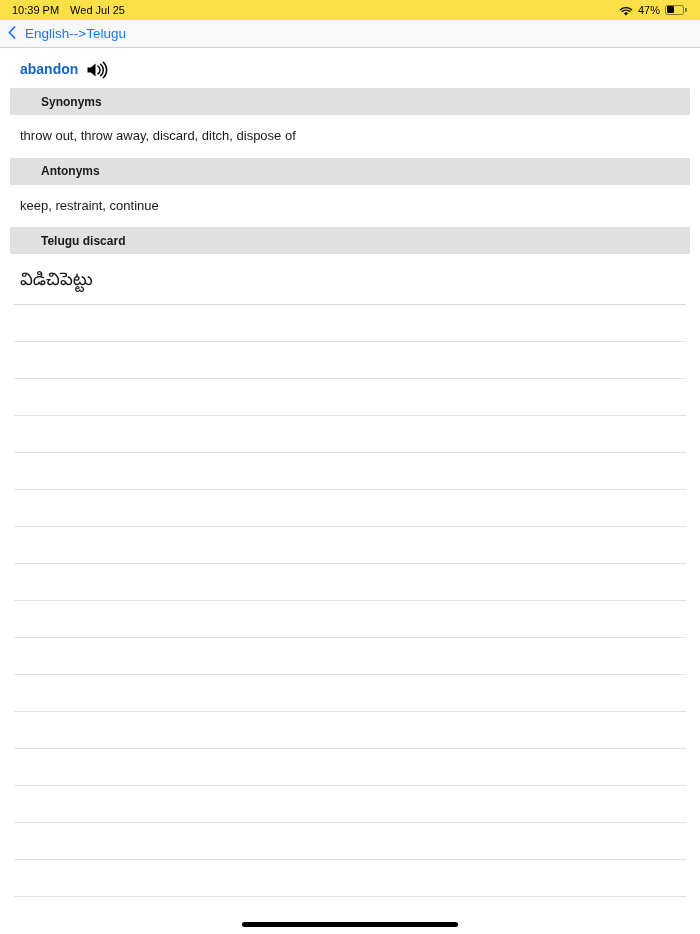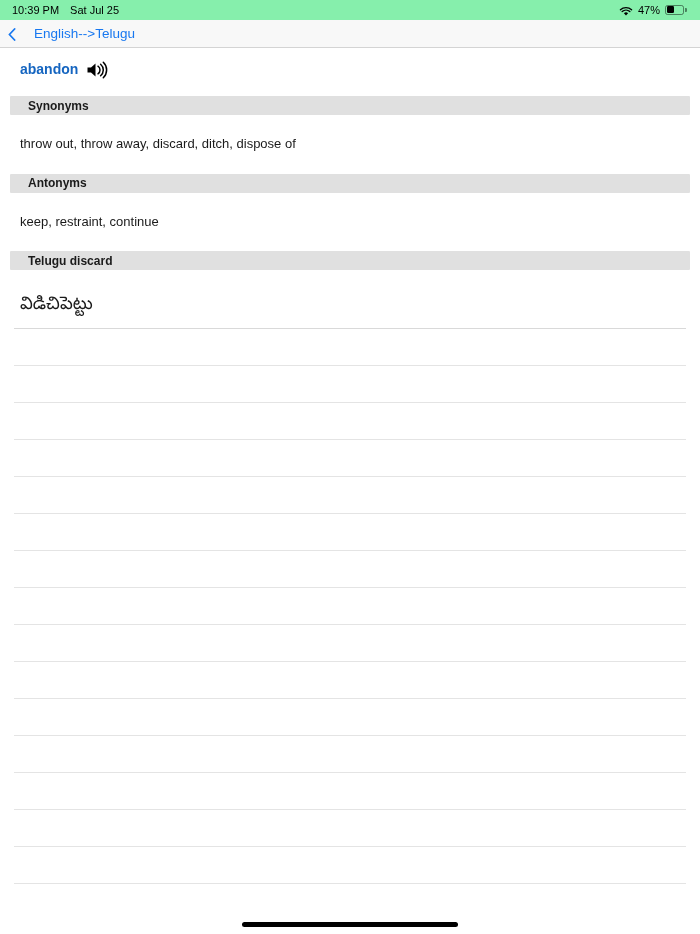--- a/index.html
+++ b/index.html
@@ -25,21 +25,21 @@
 
   
   .status-bar {
     height: 20px;
     flex: 0 0 20px;
     display: flex;
     align-items: center;
     padding: 0 12px;
     font-size: 11px;
     color: #000000;
-    background: #86efac;
+    background: #fde047;
   }
   .status-left {
     display: flex;
     align-items: center;
     gap: 11px;
   }
   .status-spacer { flex: 1 1 auto; }
   .status-right {
     display: flex;
     align-items: center;
@@ -92,22 +92,22 @@
     height: 28px;
     display: flex;
     align-items: center;
     padding: 0 8px;
     background: #f8f8f8;
     border-bottom: 1px solid #d4d4d4;
     box-sizing: border-box;
   }
   .back-btn {
     display: flex;
-    align-items: flex-end;
-    gap: 18px;
+    align-items: flex-start;
+    gap: 9px;
     color: #1878f0;
     font-size: 13.5px;
     cursor: pointer;
   }
   .chevron {
     display: inline-block;
     width: 8px;
     height: 13px;
   }
   .back-label { color: #1878f0; }
@@ -136,29 +136,29 @@
     display: inline-block;
     width: 22px;
     height: 18px;
     position: relative;
     top: 1px;
     cursor: pointer;
   }
 
   .section-header {
     background: #e0e0e0;
-    height: 19px;
-    display: flex;
-    align-items: center;
-    padding: 0 18px;
+    height: 27px;
+    display: flex;
+    align-items: center;
+    padding: 0 31px;
     box-sizing: border-box;
     font-size: 12px;
     font-weight: bold;
     color: #1a1a1a;
-    margin: 8px 10px;
+    margin: 0 10px;
     border-radius: 1px;
   }
   .section-body {
     padding: 13px 32px 14px 20px;
     font-size: 13px;
     color: #1a1a1a;
     line-height: 1.2;
   }
   .telugu-body {
     padding: 14px 20px 12px 20px;
@@ -198,21 +198,21 @@
   }
 </style>
 </head>
 <body>
 
 <div class="screen">
 
   <div class="status-bar">
     <div class="status-left">
       <span>10:39 PM</span>
-      <span>Sat Jul 25</span>
+      <span>Wed Jul 25</span>
     </div>
     <div class="status-spacer"></div>
     <div class="status-right">
       <span class="wifi-icon">
         <svg viewBox="0 0 16 12" width="14" height="11" aria-hidden="true">
           <path d="M8 10.6 L5.6 8.0 A3.6 3.6 0 0 1 10.4 8.0 Z" fill="#000"></path>
           <path d="M3.6 6.1 A6.6 6.6 0 0 1 12.4 6.1" stroke="#000" stroke-width="1.5" fill="none" stroke-linecap="round"></path>
           <path d="M1.6 4.0 A9.6 9.6 0 0 1 14.4 4.0" stroke="#000" stroke-width="1.5" fill="none" stroke-linecap="round"></path>
         </svg>
       </span>

